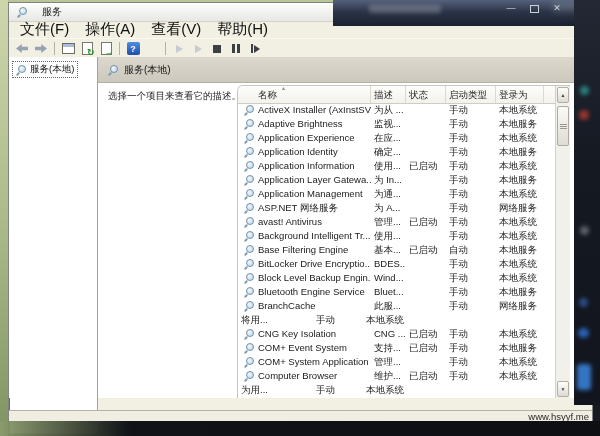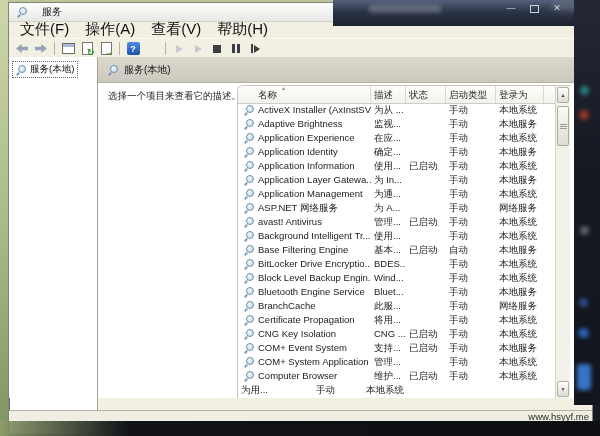--- a/index.html
+++ b/index.html
@@ -371,24 +371,20 @@
               <span class="svc-ico"></span>
               <span class="ntext">BranchCache</span>
             </span>
     <span class="cell c1">此服...</span>
     <span class="cell c2"></span>
     <span class="cell c3">手动</span>
     <span class="cell c4">网络服务</span>
     <span class="cell cfill"></span>
   </div>
           <div class="trow">
-    <span class="cell c0 namecell">
-              <span class="svc-ico"></span>
-              <span class="ntext">Certificate Propagation</span>
-            </span>
     <span class="cell c1">将用...</span>
     <span class="cell c2"></span>
     <span class="cell c3">手动</span>
     <span class="cell c4">本地系统</span>
     <span class="cell cfill"></span>
   </div>
           <div class="trow">
     <span class="cell c0 namecell">
               <span class="svc-ico"></span>
               <span class="ntext">CNG Key Isolation</span>

